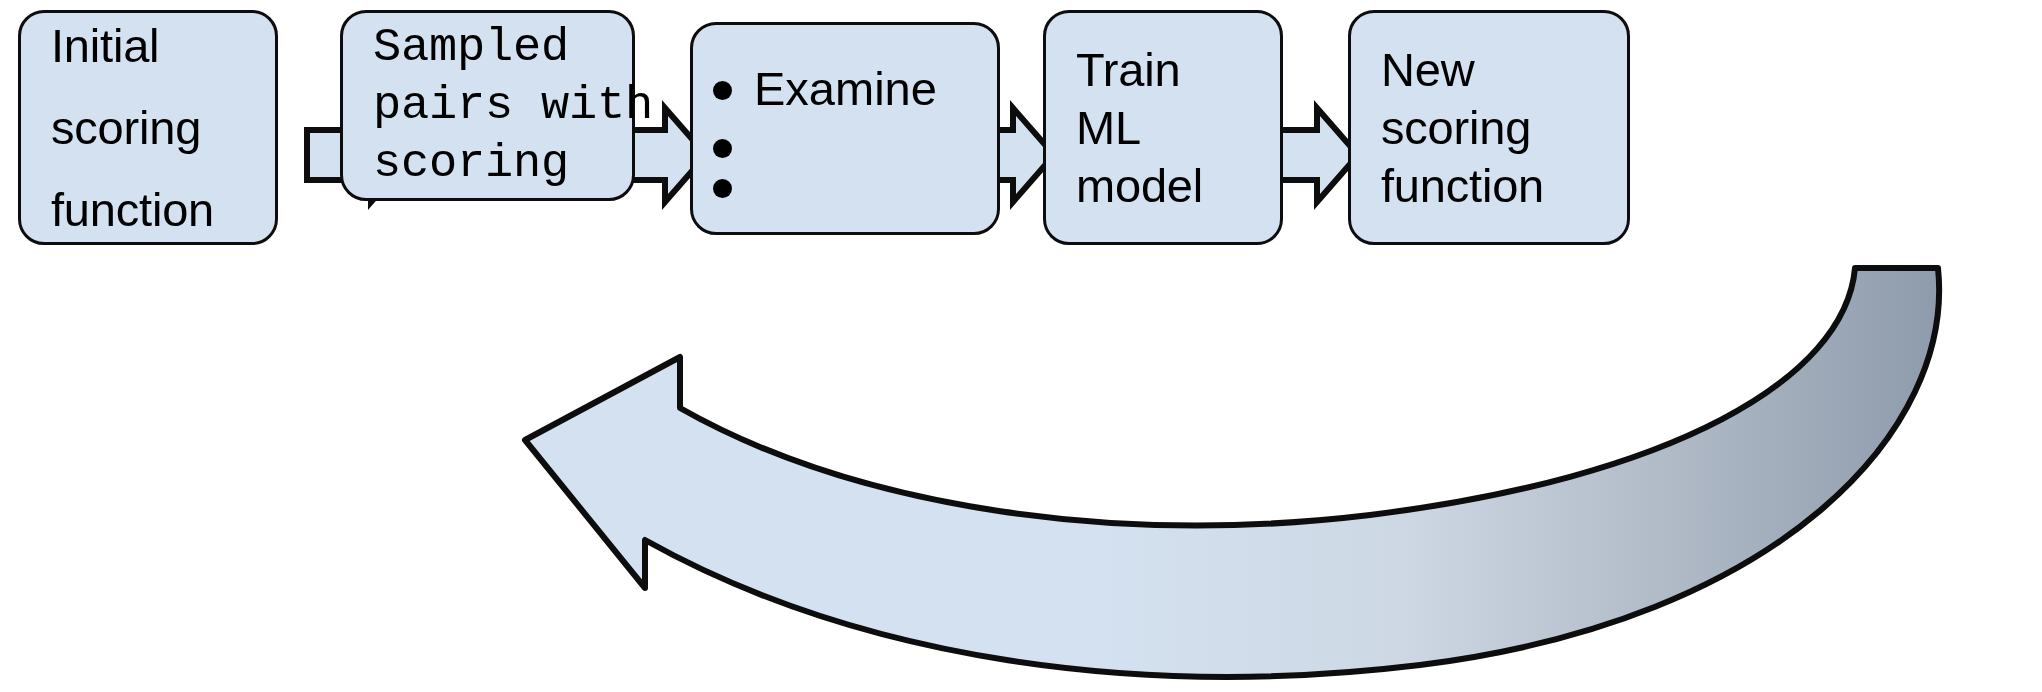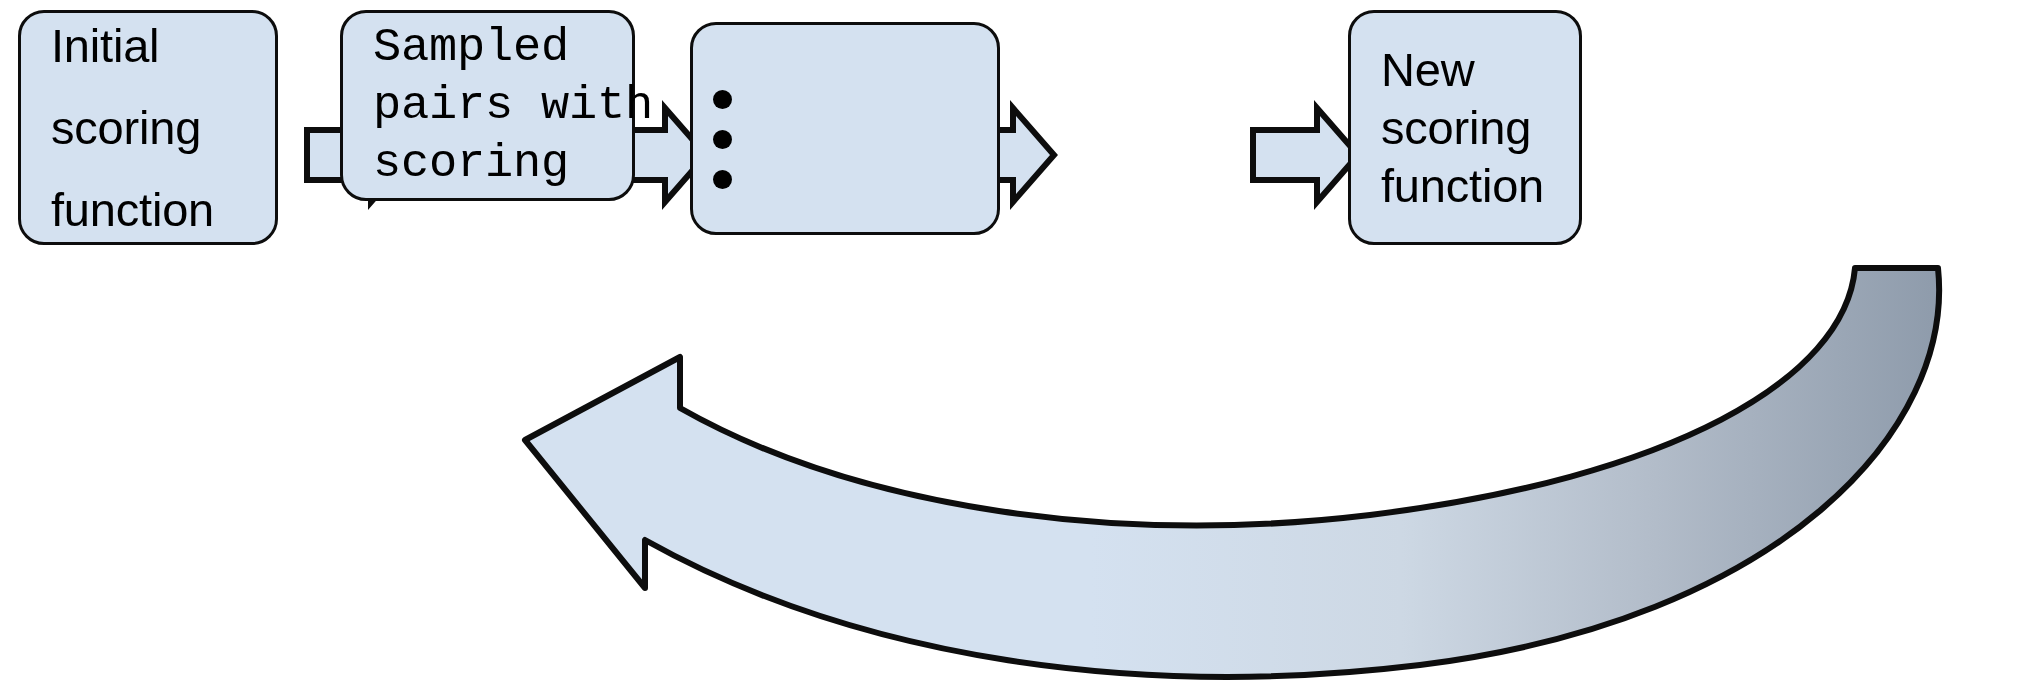--- a/index.html
+++ b/index.html
@@ -80,21 +80,21 @@
     line-height: 58px;
     color: #000000;
     white-space: pre-line;
   }
 
   
   #box-initial       { left: 18px;   top: 10px;  width: 260px; height: 235px; gap: 24px; }
   #box-sampled       { left: 340px;  top: 10px;  width: 295px; height: 191px; font-family: Liberation Mono, monospace; }
   #box-examine       { left: 690px;  top: 22px;  width: 310px; height: 213px; }
   #box-train         { left: 1043px; top: 10px;  width: 240px; height: 235px; }
-  #box-newscoring    { left: 1348px; top: 10px;  width: 234px; height: 235px; }
+  #box-newscoring    { left: 1348px; top: 10px;  width: 282px; height: 235px; }
 </style>
 </head>
 <body>
 
 <div id="diagram-root">
 
   <svg class="flow-svg" viewBox="0 0 2042 692">
     <defs>
       <linearGradient id="loopGrad" x1="0" y1="0" x2="1" y2="0">
         <stop offset="0.00" stop-color="#d4e1f0"></stop>
@@ -146,30 +146,36 @@
   <div class="node-box" id="box-sampled">
     <span class="node-line">Sampled</span>
     <span class="node-line">pairs with</span>
     <span class="node-line">scoring</span>
   </div>
 
   <div class="node-box bulleted" id="box-examine">
     <ul class="bullet-list">
       <li class="bullet-item">
         <span class="bullet-dot"></span>
+        <span class="bullet-text">Examine</span>
       </li>
       <li class="bullet-item">
         <span class="bullet-dot"></span>
       </li>
       <li class="bullet-item">
         <span class="bullet-dot"></span>
       </li>
     </ul>
   </div>
 
+  <div class="node-box" id="box-train">
+    <span class="node-line">Train</span>
+    <span class="node-line">ML</span>
+    <span class="node-line">model</span>
+  </div>
 
   <div class="node-box" id="box-newscoring">
     <span class="node-line">New</span>
     <span class="node-line">scoring</span>
     <span class="node-line">function</span>
   </div>
 
 </div>
 
 </body></html>

